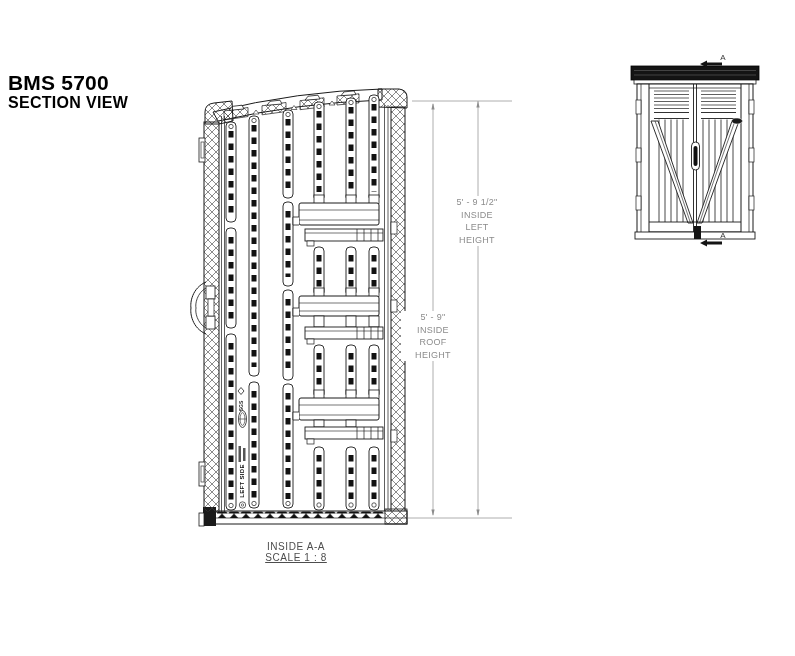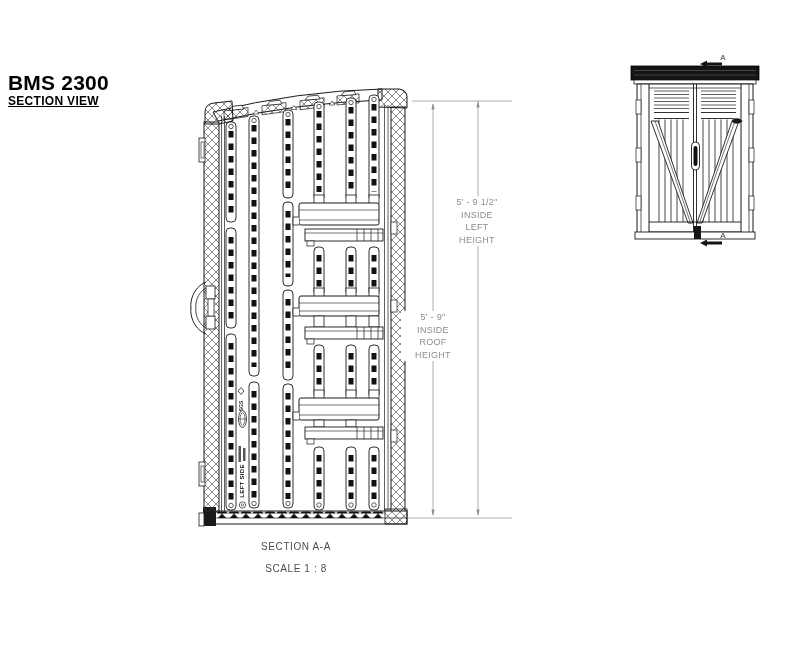--- a/index.html
+++ b/index.html
@@ -1,36 +1,36 @@
 <!DOCTYPE html>
 <html><head>
 <meta charset="utf-8">
 <style>
   html,body{margin:0;padding:0;background:#fff;}
   .page{position:relative;width:795px;height:656px;background:#fff;overflow:hidden;
         font-family:"Liberation Sans", sans-serif;}
   .title-block{position:absolute;left:8px;top:72px;color:#000;}
   .title-model{font-size:21px;font-weight:bold;line-height:22px;letter-spacing:.2px;}
-  .title-sub{font-size:12px;font-weight:bold;letter-spacing:.3px;text-decoration:underline;}
+  .title-sub{font-size:16px;font-weight:bold;letter-spacing:.3px;}
   svg.draw{position:absolute;left:0;top:0;}
   .dim-text{position:absolute;text-align:center;color:#8c8c8c;font-size:9px;
             line-height:12.5px;background:#fff;letter-spacing:.3px;}
   .dim-roof{left:445px;top:196px;width:64px;}
   .dim-wall{left:401px;top:311px;width:64px;}
   .caption{position:absolute;left:233px;top:541px;width:126px;text-align:center;
            color:#4d4d4d;font-size:10px;letter-spacing:.6px;}
-  .caption .scale{margin-top:11px;}
+  .caption .scale{margin-top:0;text-decoration:underline;}
 </style>
 </head>
 <body>
 
 <div class="page">
 
   <div class="title-block">
-    <div class="title-model">BMS 2300</div>
+    <div class="title-model">BMS 5700</div>
     <div class="title-sub">SECTION VIEW</div>
   </div>
 
   <svg class="draw" width="795" height="656" viewBox="0 0 795 656">
     <defs>
       <pattern id="xh" width="8" height="8" patternUnits="userSpaceOnUse">
         <path d="M0,0 L8,8 M8,0 L0,8" stroke="#3c3c3c" stroke-width="0.6" fill="none"></path>
       </pattern>
       <pattern id="tri" width="12" height="6.5" patternUnits="userSpaceOnUse">
         <path d="M0,6.5 L6,0 L12,6.5 Z" fill="#111"></path>
@@ -307,17 +307,17 @@
     <div>HEIGHT</div>
   </div>
   <div class="dim-text dim-wall">
     <div>5' - 9"</div>
     <div>INSIDE</div>
     <div>ROOF</div>
     <div>HEIGHT</div>
   </div>
 
   <div class="caption">
-    <div>SECTION A-A</div>
+    <div>INSIDE A-A</div>
     <div class="scale">SCALE 1 : 8</div>
   </div>
 
 </div>
 
 </body></html>

